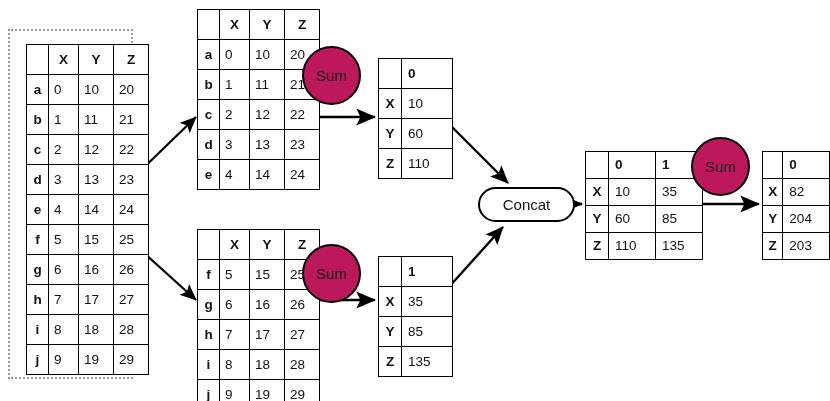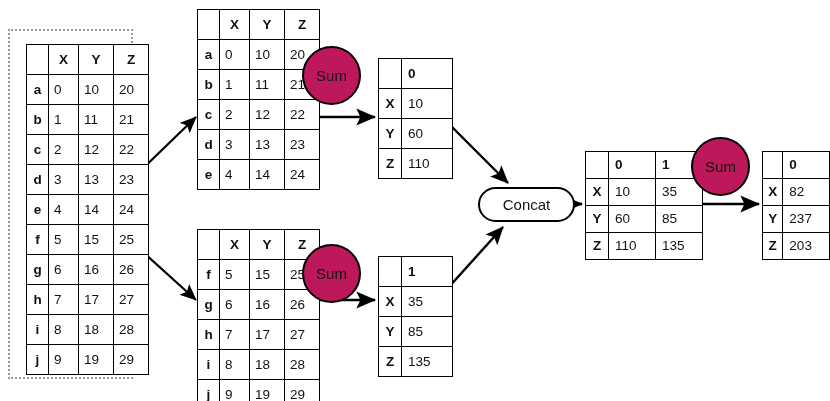--- a/index.html
+++ b/index.html
@@ -422,21 +422,21 @@
         <tr>
       <th class="idx corner"></th>
       <th class="val">0</th>
     </tr>
     <tr>
       <td class="idx">X</td>
       <td class="val">82</td>
     </tr>
     <tr>
       <td class="idx">Y</td>
-      <td class="val">237</td>
+      <td class="val">204</td>
     </tr>
     <tr>
       <td class="idx">Z</td>
       <td class="val">203</td>
     </tr>
   </tbody>
     </table>
 
 </div>
 

